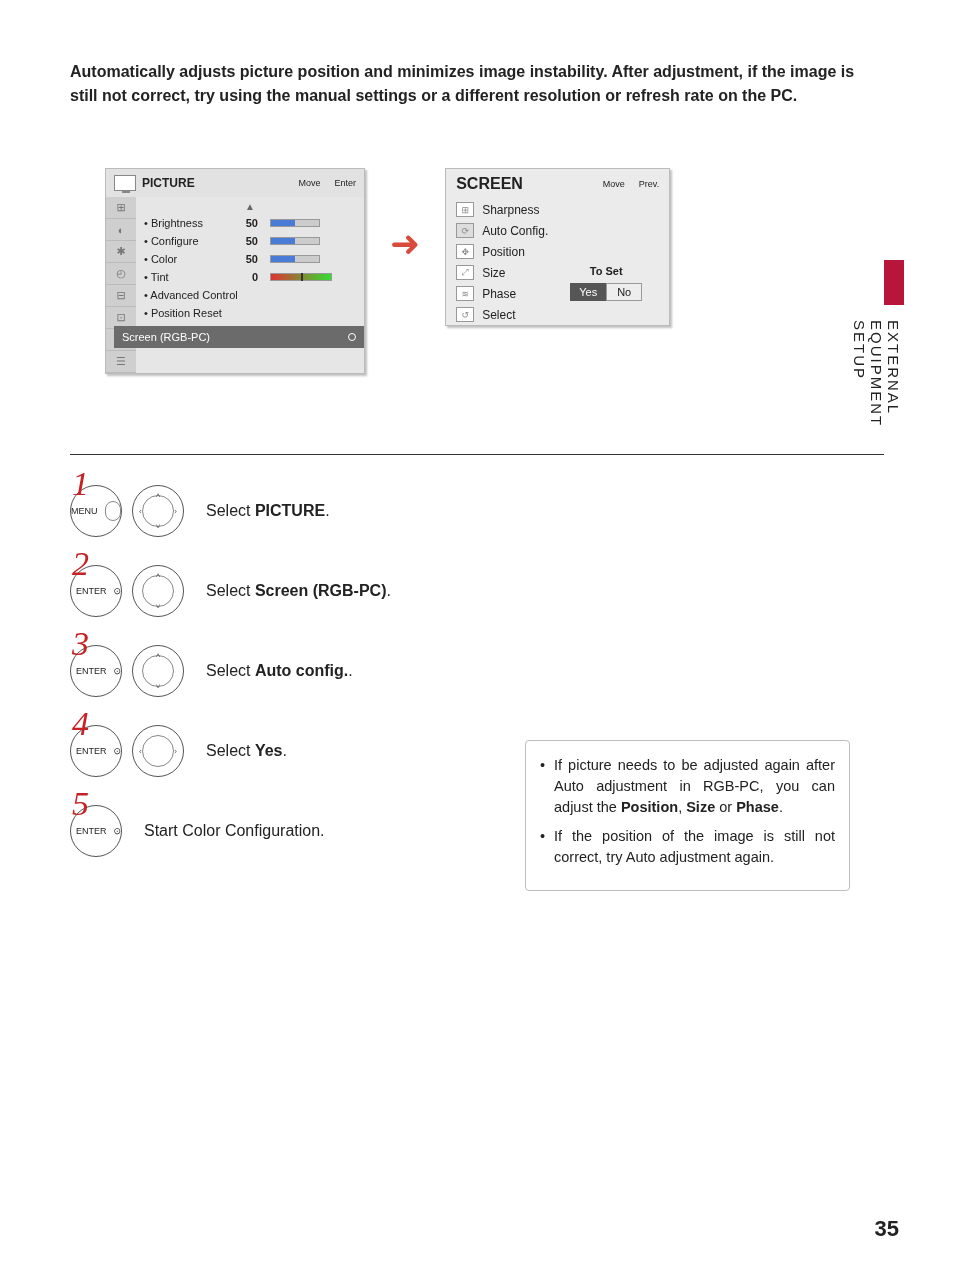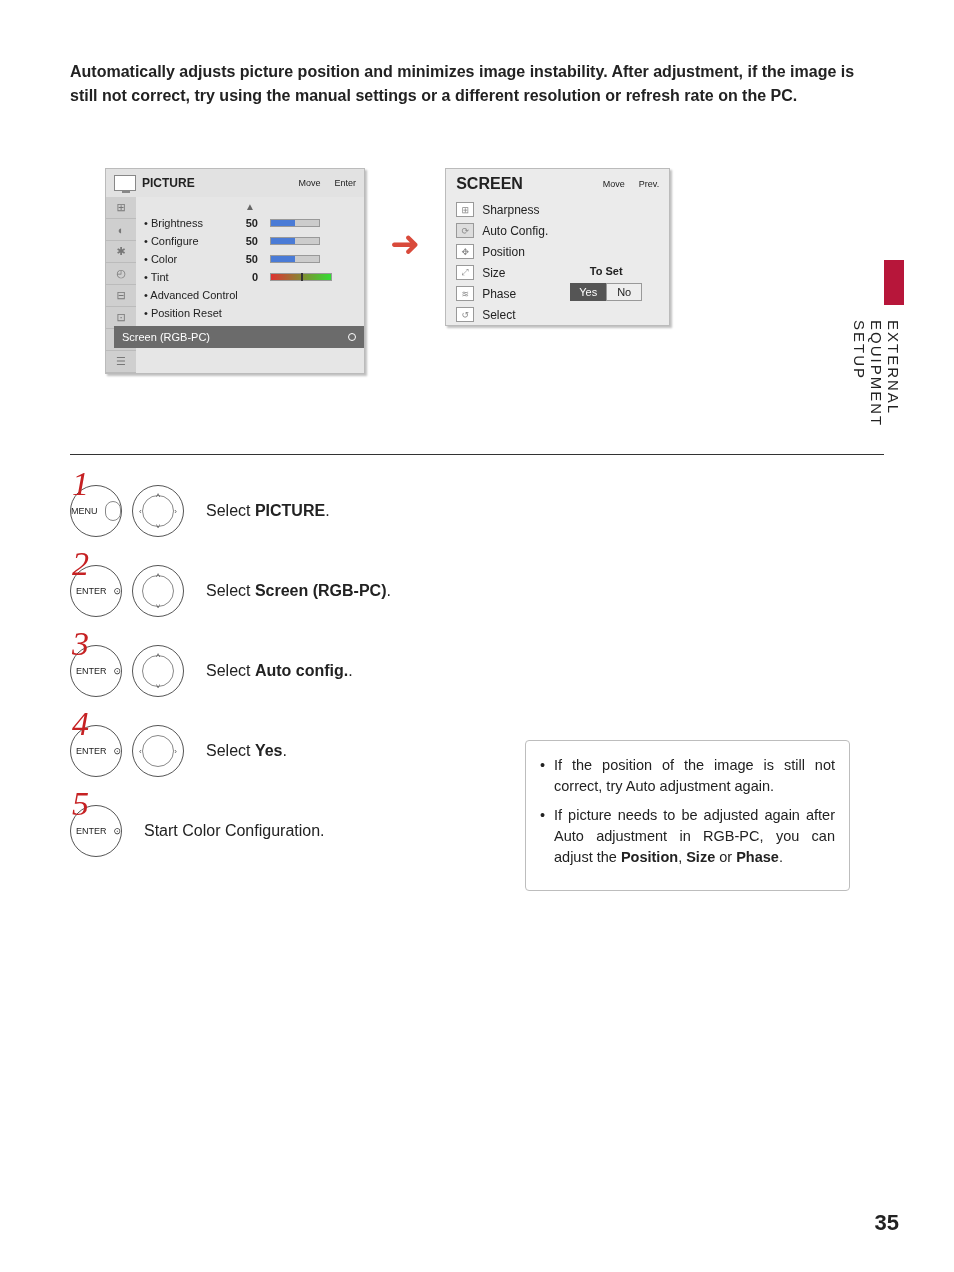--- a/index.html
+++ b/index.html
@@ -68,21 +68,21 @@
   .dpad .ring { width:32px; height:32px; border-radius:16px; border:1px solid #888; }
   .dpad .arr { position:absolute; font-size:8px; color:#555; }
   .dpad .n { top:5px; } .dpad .s { bottom:5px; } .dpad .e { right:6px; } .dpad .w { left:6px; }
   .step-text { font-size:16px; margin-left: 12px; }
   .step-text b { font-weight:bold; }
   .tips { position:absolute; left: 525px; top: 740px; width: 325px; border:1px solid #bdbdbd; border-radius:4px; padding:14px 14px; font-size:14.5px; line-height:1.45; }
   .tips ul { list-style:none; }
   .tips li { text-align: justify; padding-left: 14px; position:relative; margin-bottom:8px; }
   .tips li::before { content:"•"; position:absolute; left:0; }
 
-  .page-num { position:absolute; right:55px; bottom:36px; font-size:22px; font-weight:bold; }
+  .page-num { position:absolute; right:55px; bottom:30px; font-size:22px; font-weight:bold; }
 </style>
 </head>
 <body>
 
 <div class="page">
   <p class="intro">Automatically adjusts picture position and minimizes image instability. After adjustment, if the image is still not correct, try using the manual settings or a different resolution or refresh rate on the PC.</p>
 
   <div class="panels">
 
     <div class="picture-menu">
@@ -256,24 +256,24 @@
         <div class="btn-circle">
           <div>ENTER</div>
           <div class="dot">⊙</div>
         </div>
         <div class="step-text"><span>Start Color Configuration.</span><span></span></div>
       </div>
     </div>
 
   <div class="tips">
     <ul>
-      <li>If the position of the image is still not correct, try Auto adjustment again.</li>
       <li>
         <span>If picture needs to be adjusted again after Auto adjustment in RGB-PC, you can adjust the </span><b>Position</b><span>, </span><b>Size</b><span> or </span><b>Phase</b><span>.</span>
       </li>
+      <li>If the position of the image is still not correct, try Auto adjustment again.</li>
     </ul>
   </div>
 
 </div>
 
 <div class="side-tab">
   <div class="accent"></div>
   <div class="vtext">EXTERNAL EQUIPMENT SETUP</div>
 </div>
 

